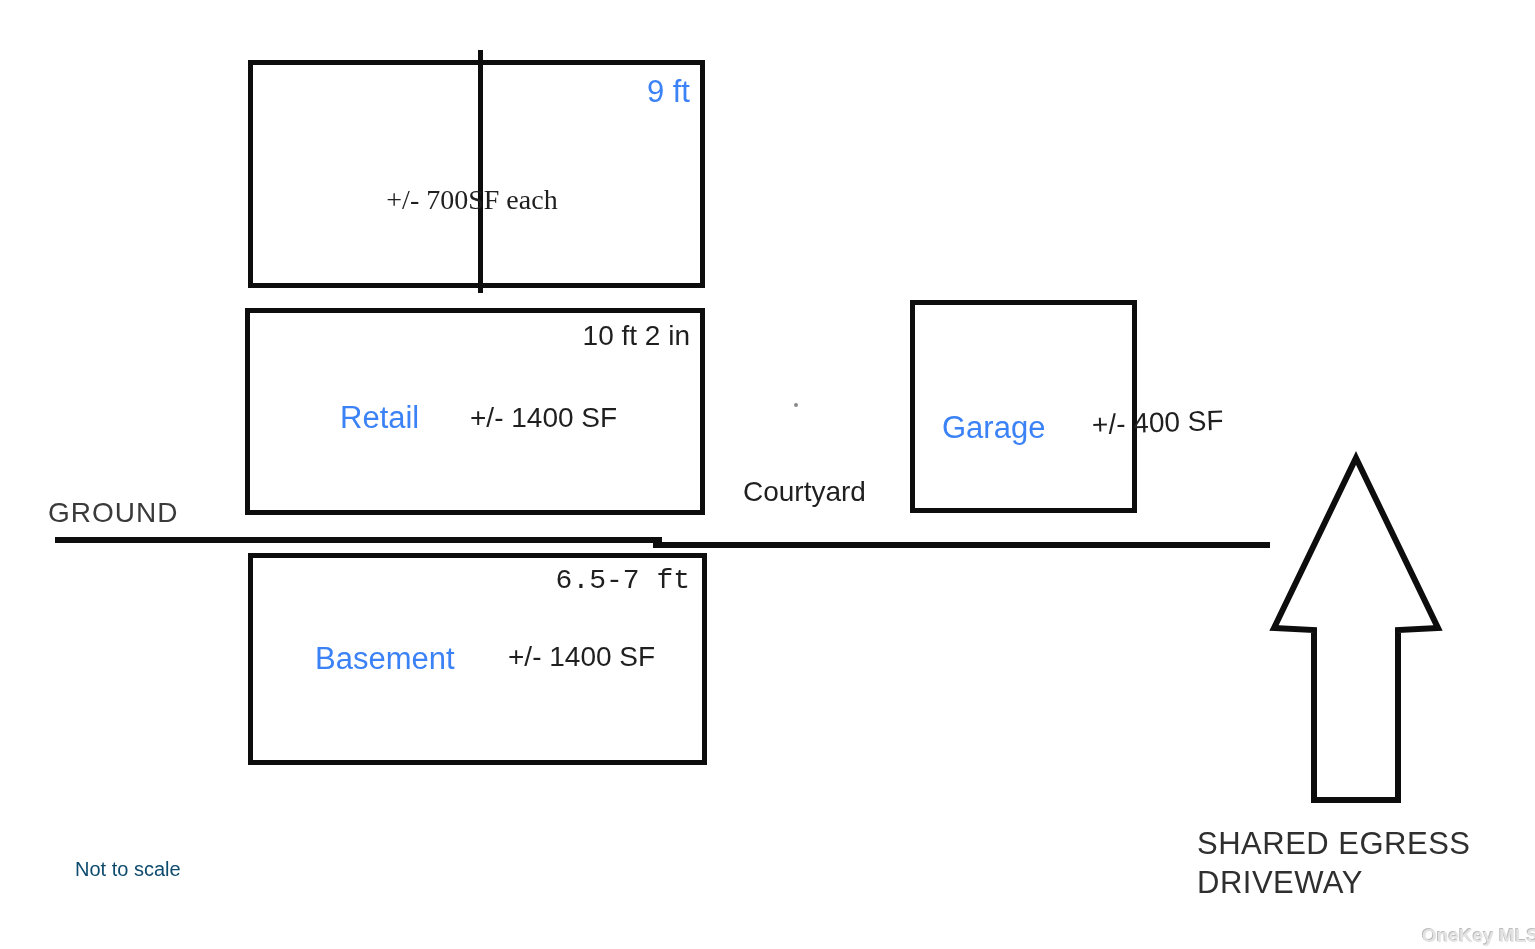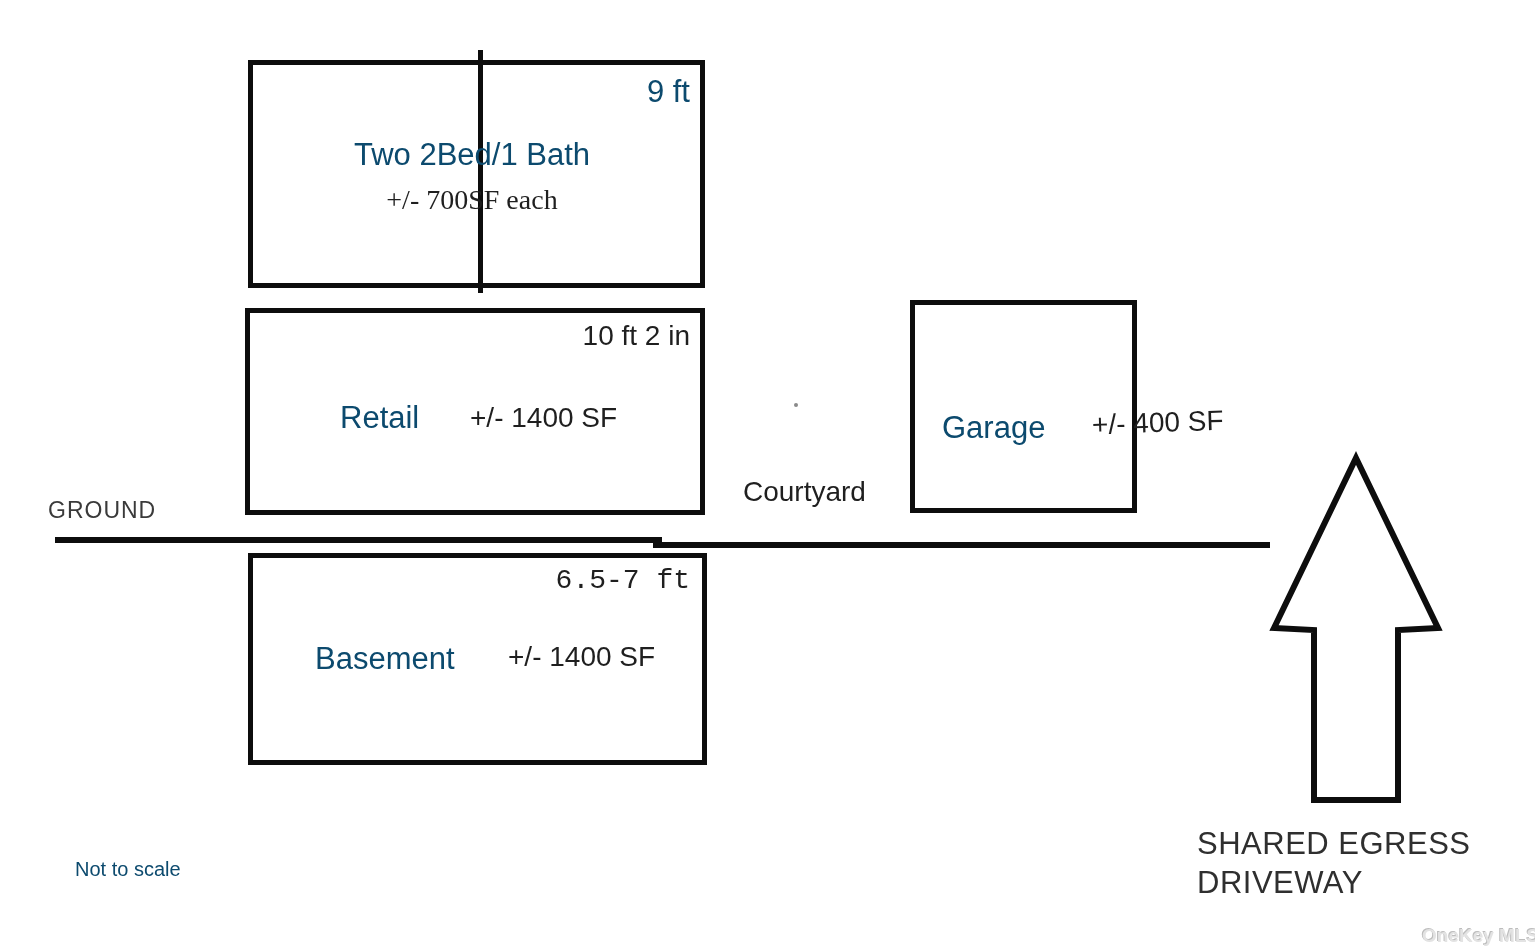--- a/index.html
+++ b/index.html
@@ -26,28 +26,28 @@
     position: absolute;
     background: #0d0d0d;
   }
   .vline {
     position: absolute;
     background: #0d0d0d;
   }
   .txt {
     position: absolute;
     white-space: nowrap;
-    color: #0c4a6e;
+    color: #3b82f6;
   }
   .label-lg   { font-size: 31px; }
   .measure    { font-size: 28px; color: #1f1f1f; }
   .center     { text-align: center; }
   .right      { text-align: right; }
   .ground-text {
-    font-size: 23px;
+    font-size: 28px;
     color: #3a3a3a;
     letter-spacing: 1px;
     text-align: right;
   }
   .egress-text {
     font-size: 31px;
     color: #2f2f2f;
     letter-spacing: 0.5px;
   }
   .note-text {
@@ -76,21 +76,20 @@
   }
   .tilt { transform: rotate(-2deg); }
 </style>
 </head>
 <body>
 
 <div id="stage">
 
   <div class="box" style="left:248px; top:60px; width:457px; height:228px;"></div>
   <div class="vline" style="left:478px; top:50px; width:5px; height:243px;"></div>
-  <div class="txt label-lg center" style="left:287px; top:137px; width:370px;">Two 2Bed/1 Bath</div>
   <div class="txt measure center" style="left:287px; top:184px; width:370px;font-family:Liberation Serif, serif;">+/- 700SF each</div>
   <div class="txt label-lg right" style="left:600px; top:74px; width:90px;">9 ft</div>
 
   <div class="box" style="left:245px; top:308px; width:460px; height:207px;"></div>
   <div class="txt measure right" style="left:540px; top:320px; width:150px;">10 ft 2 in</div>
   <div class="txt label-lg" style="left:340px; top:400px;">Retail</div>
   <div class="txt measure" style="left:470px; top:402px;">+/- 1400 SF</div>
 
   <div class="box" style="left:910px; top:300px; width:227px; height:213px;"></div>
   <div class="txt label-lg" style="left:942px; top:410px;">Garage</div>

